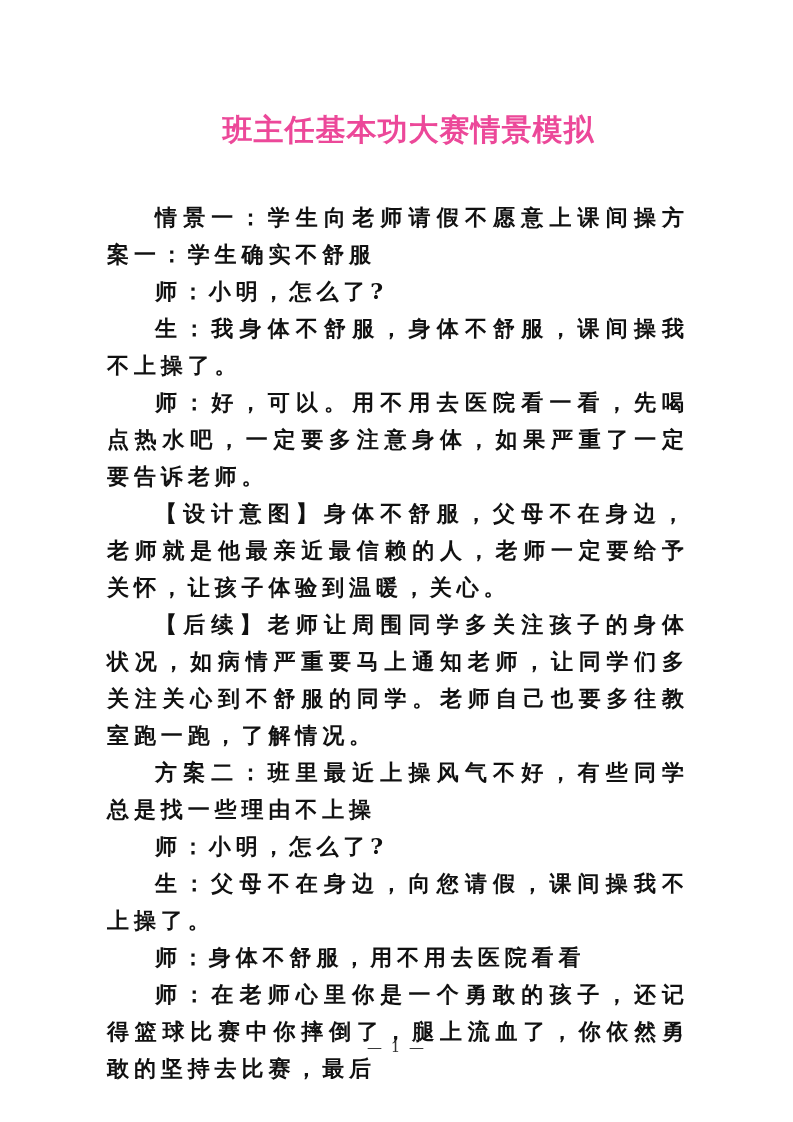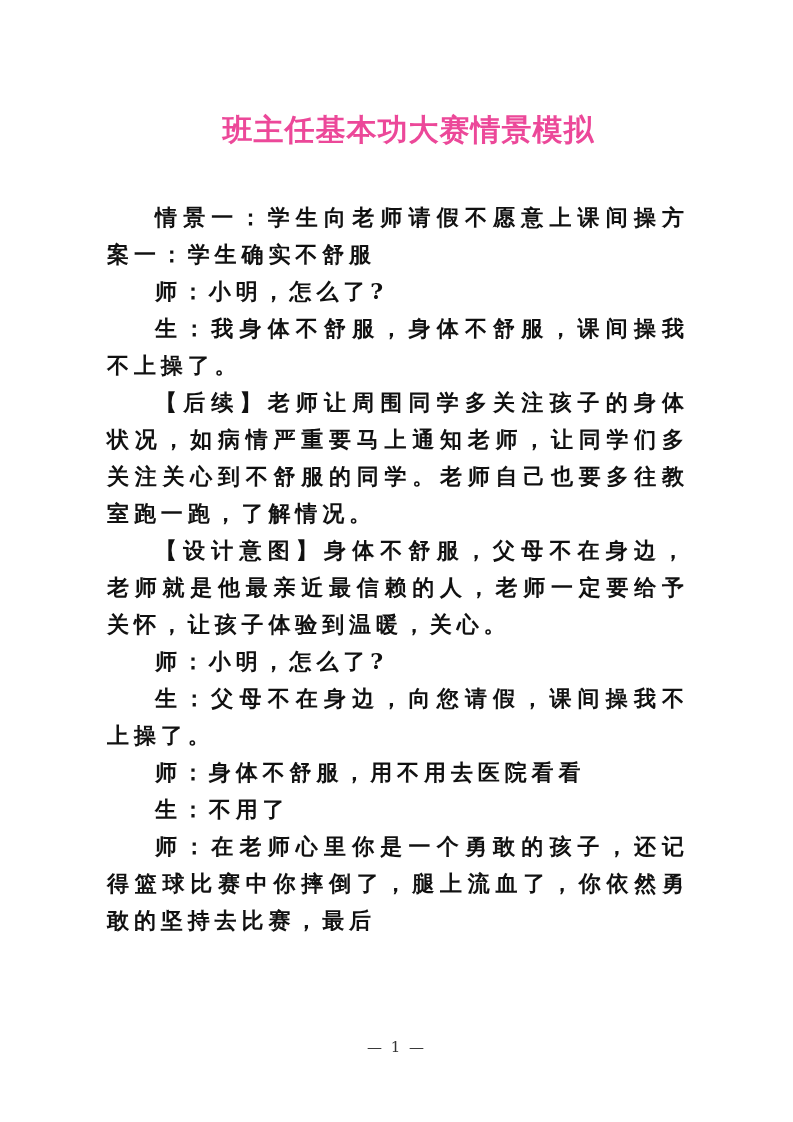--- a/index.html
+++ b/index.html
@@ -16,22 +16,23 @@
 </style>
 </head>
 <body>
 
 <div class="title">班主任基本功大赛情景模拟</div>
 
 <div class="body">
   <p class="para">情景一：学生向老师请假不愿意上课间操方案一：学生确实不舒服</p>
   <p class="para">师：小明，怎么了?</p>
   <p class="para">生：我身体不舒服，身体不舒服，课间操我不上操了。</p>
+  <p class="para">师：好，可以。用不用去医院看一看，先喝点热水吧，一定要多注意身体，如果严重了一定要告诉老师。</p>
+  <p class="para">【设计意图】身体不舒服，父母不在身边，老师就是他最亲近最信赖的人，老师一定要给予关怀，让孩子体验到温暖，关心。</p>
   <p class="para">【后续】老师让周围同学多关注孩子的身体状况，如病情严重要马上通知老师，让同学们多关注关心到不舒服的同学。老师自己也要多往教室跑一跑，了解情况。</p>
-  <p class="para">【设计意图】身体不舒服，父母不在身边，老师就是他最亲近最信赖的人，老师一定要给予关怀，让孩子体验到温暖，关心。</p>
+  <p class="para">方案二：班里最近上操风气不好，有些同学总是找一些理由不上操</p>
   <p class="para">师：小明，怎么了?</p>
   <p class="para">生：父母不在身边，向您请假，课间操我不上操了。</p>
   <p class="para">师：身体不舒服，用不用去医院看看</p>
-  <p class="para">生：不用了</p>
   <p class="para">师：在老师心里你是一个勇敢的孩子，还记得篮球比赛中你摔倒了，腿上流血了，你依然勇敢的坚持去比赛，最后</p>
 </div>
 
 <div class="footer">— 1 —</div>
 
 </body></html>

